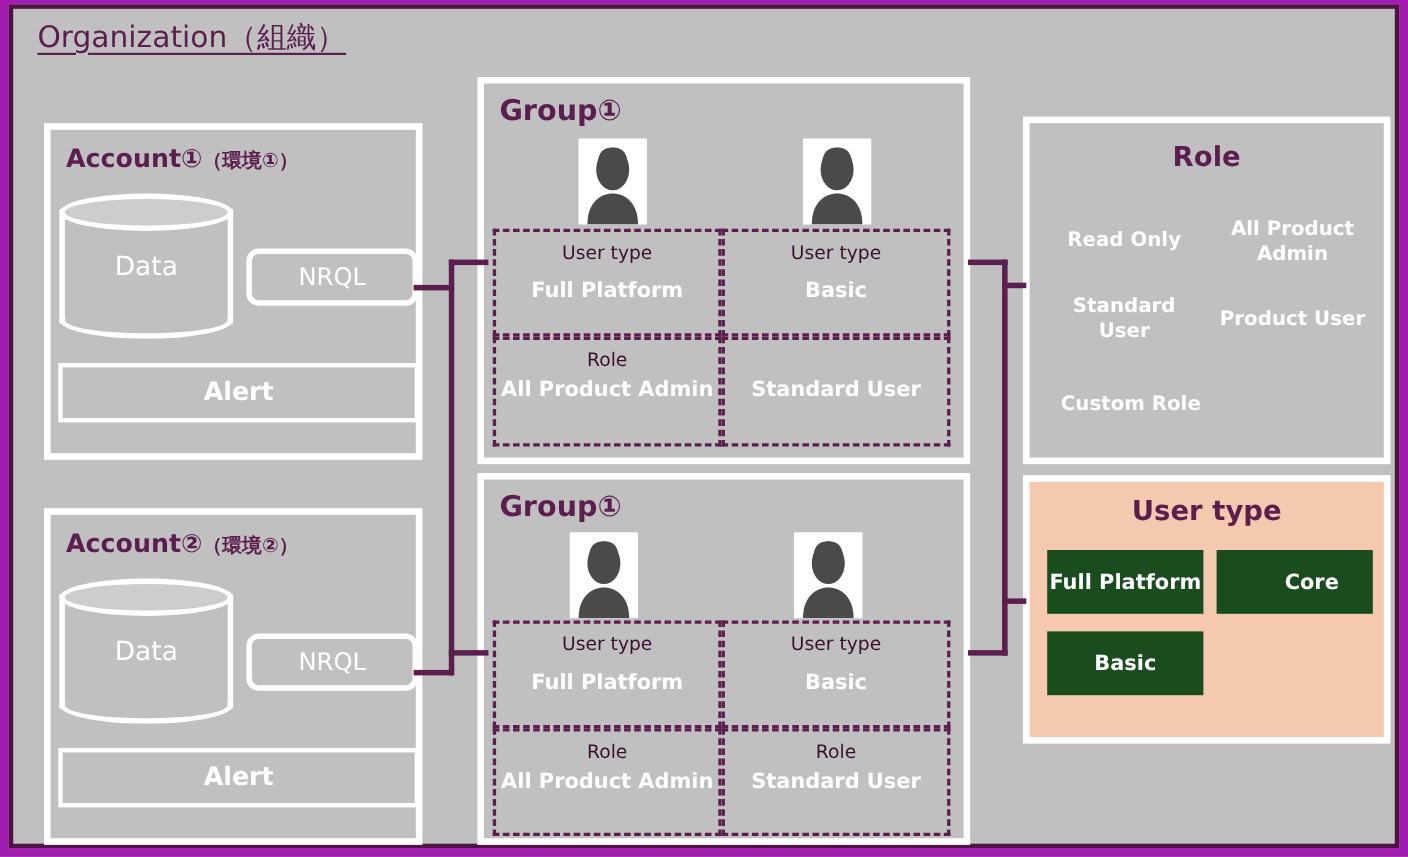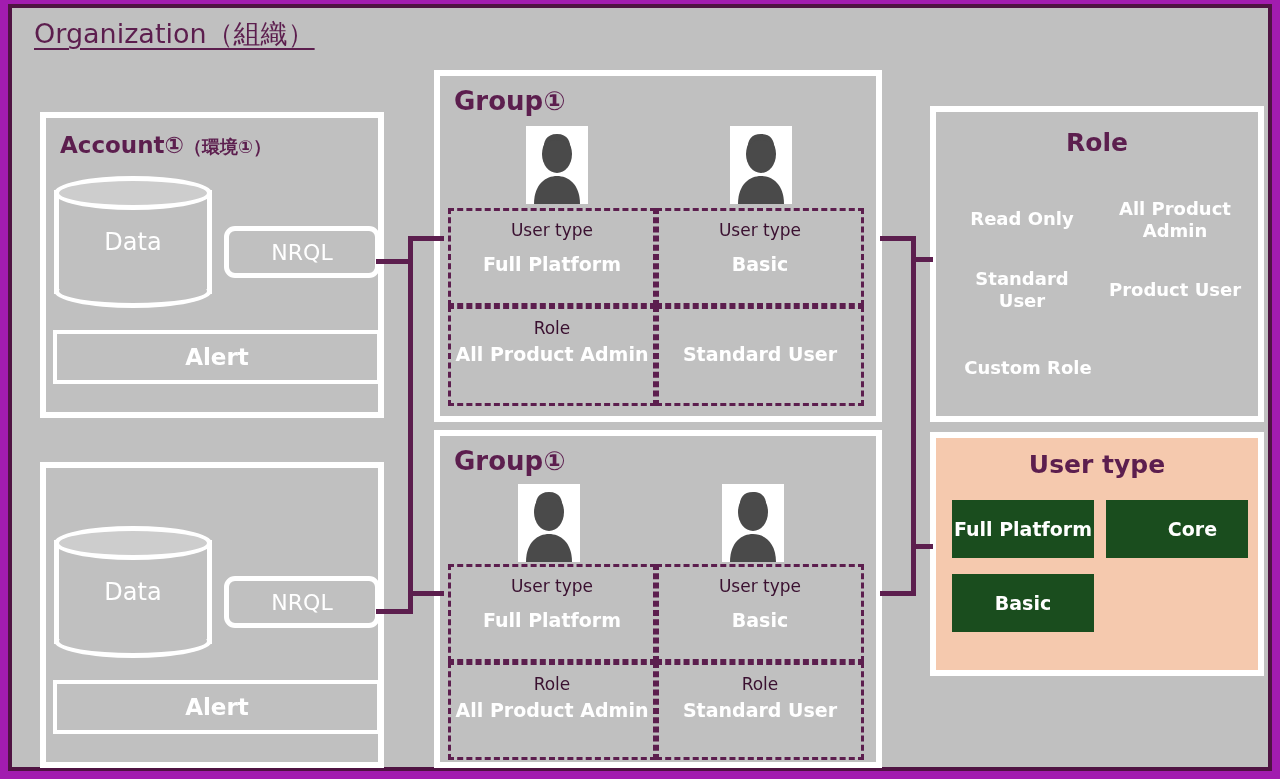--- a/index.html
+++ b/index.html
@@ -250,20 +250,23 @@
         <div class="top"></div>
         <div class="label">Data</div>
       </div>
 
       <div class="nrql" style="left:178px; top:72px;">NRQL</div>
 
       <div class="alertbar" style="top:212px;">Alert</div>
     </div>
 
     <div class="wpanel account-box" id="account2">
+      <div class="panel-title account-title">
+        <span>Account②</span><span class="paren">（環境②）</span>
+      </div>
 
       <div class="cyl" style="top:58px;">
         <div class="body"></div>
         <div class="bottom"></div>
         <div class="top"></div>
         <div class="label">Data</div>
       </div>
 
       <div class="nrql" style="left:178px; top:72px;">NRQL</div>
 

